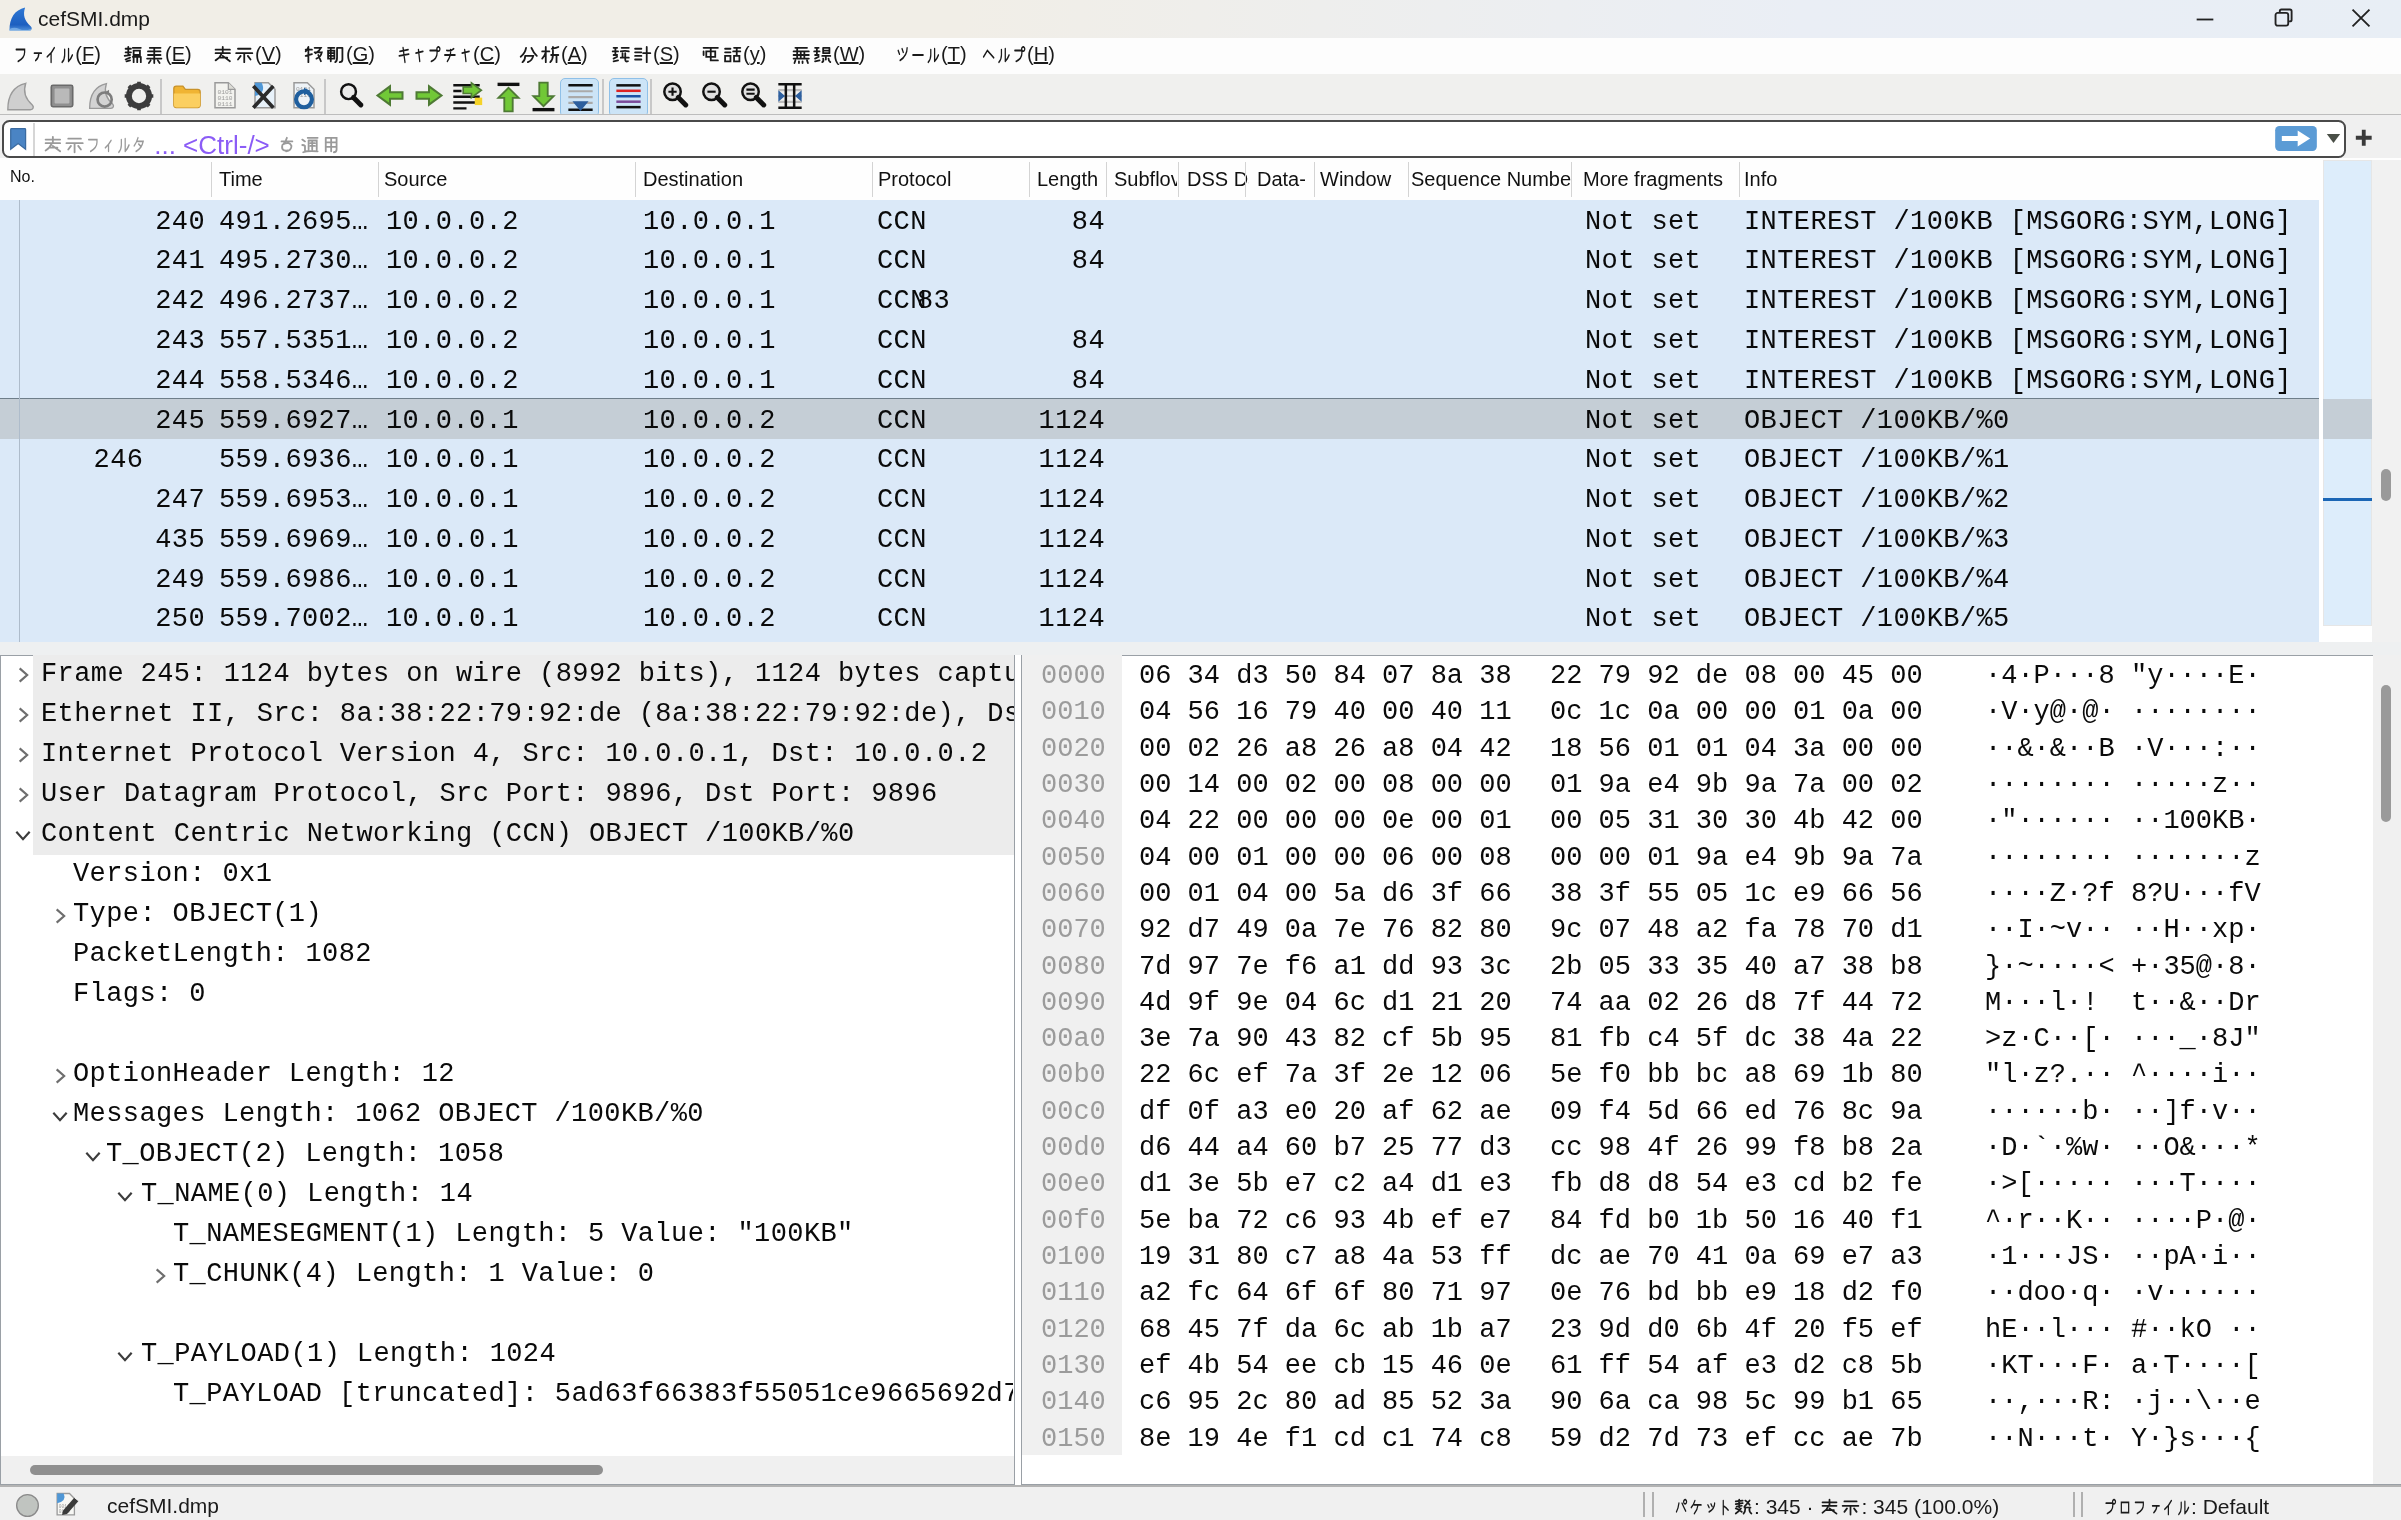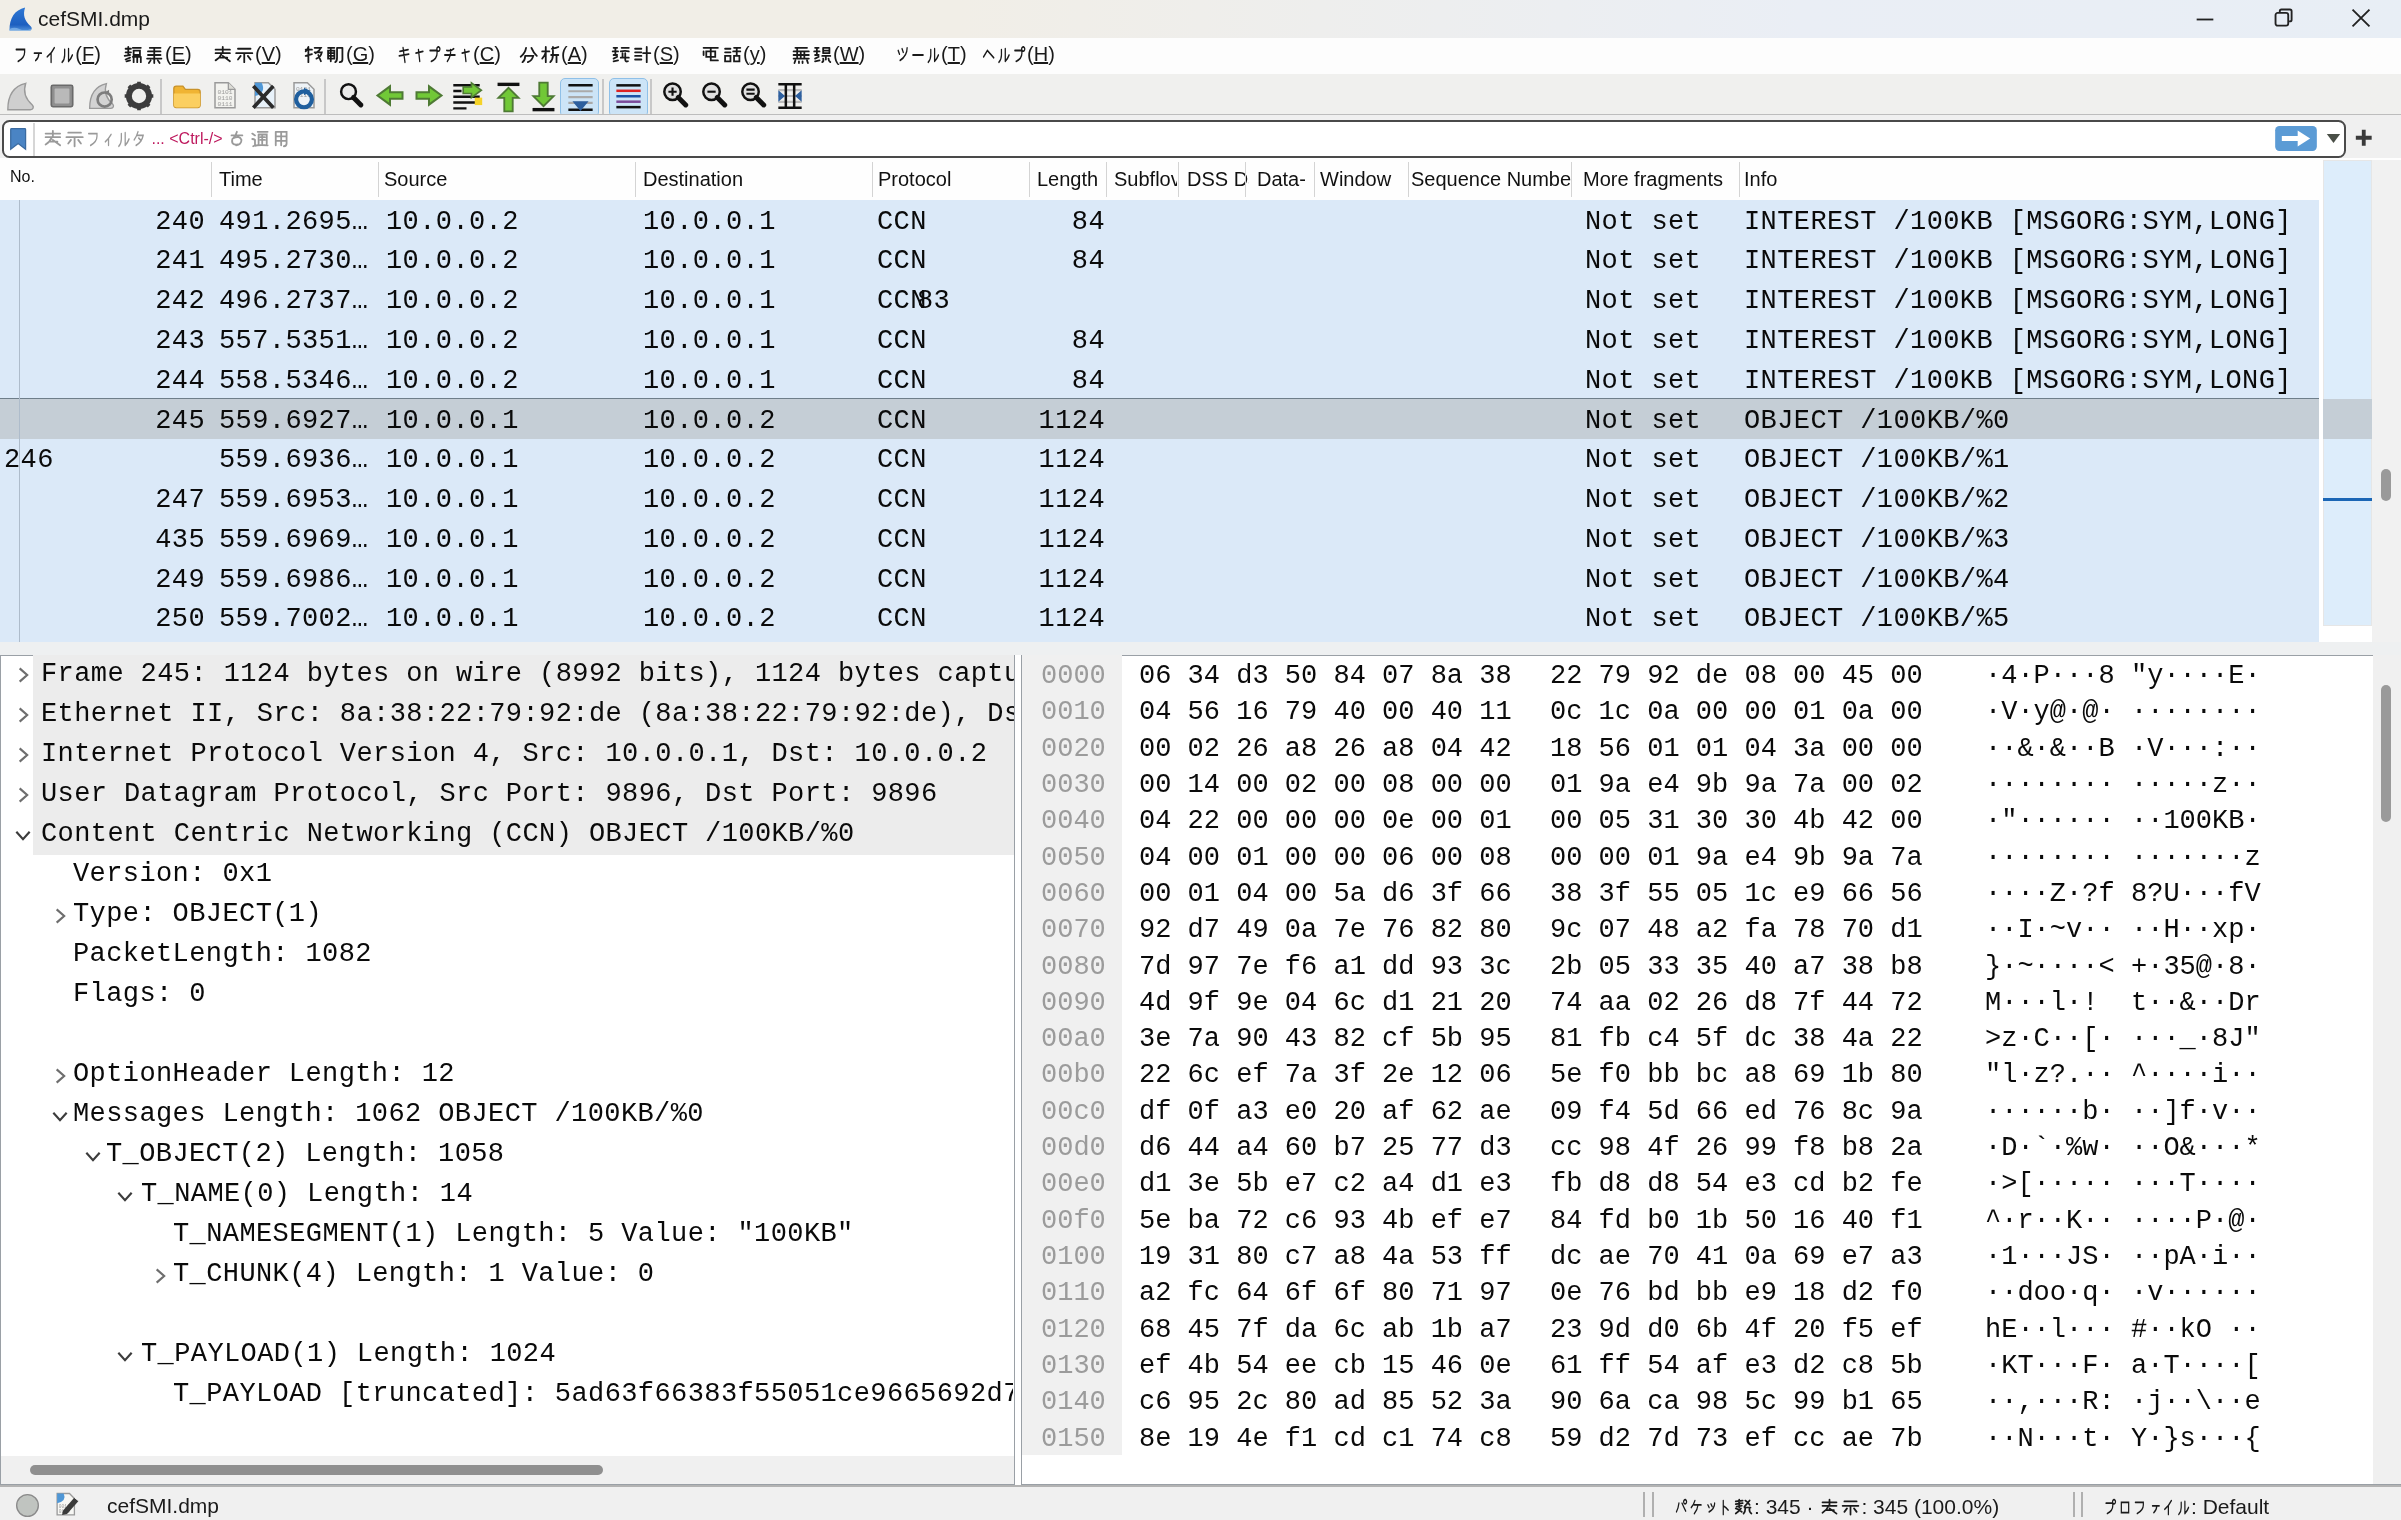--- a/index.html
+++ b/index.html
@@ -262,21 +262,21 @@
       </g>
       <path d="M12 18 L4 11 V25 Z M24 18 L32 11 V25 Z" fill="#2d5f9e"></path>
     </svg>
 <div class="abs" style="left:0;top:114px;width:2401px;height:44px;background:#f0f0f0"></div>
 <div class="abs" style="left:0;top:114px;width:2401px;height:0.8px;background:#bdbdbd"></div>
 <div class="abs" style="left:1.7px;top:120px;width:2344px;height:38px;background:#fff;border:2.5px solid #4a4a4a;border-radius:7.5px"></div>
 <div class="abs" style="left:33px;top:123px;width:1.7px;height:33px;background:#d6d6d6"></div>
 <svg class="abs" style="left:9.2px;top:127px" width="18.3" height="24" viewBox="0 0 22 29">
       <path d="M3 2 H19 Q20 2 20 3 V27 L11 20 L2 27 V3 Q2 2 3 2 Z" fill="#4a84c4" stroke="#3a6aa0" stroke-width="1.5"></path>
     </svg>
-<div class="abs" style="left:42px;top:128px;font-size:16px;color:#be185d;white-space:nowrap"><svg width="105" height="22" viewBox="0 0 116 24" style="vertical-align:middle" fill="none" stroke="#9a9a9a" stroke-width="2.0" stroke-linecap="round">
+<div class="abs" style="left:42px;top:128px;font-size:26px;color:#8b5cf6;white-space:nowrap"><svg width="105" height="22" viewBox="0 0 116 24" style="vertical-align:middle" fill="none" stroke="#9a9a9a" stroke-width="2.0" stroke-linecap="round">
         <g transform="translate(0,0) scale(1.000,1)">
           <path d="M4 6 H20 M4 10 H20 M12 3 V10 M11 10 Q9 15 4 18 M12 13 Q16 16 20 19 M8 15 H17"></path>
         </g>
         <g transform="translate(24,0) scale(1.000,1)">
           <path d="M5 5 H19 M3 10 H21 M12 10 V20 M8 13 L5 17 M16 13 L19 17"></path>
         </g>
         <g transform="translate(48,0) scale(0.708,1)">
           <path d="M5 6 H18 V9 Q18 15 8 19"></path>
         </g>
         <g transform="translate(65,0) scale(0.708,1)">
@@ -379,21 +379,21 @@
 <div class="abs mono" style="left:1744px;top:366px;color:#0a0a0a">INTEREST /100KB [MSGORG:SYM,LONG]</div>
 <div class="abs" style="left:0;top:398px;width:2319px;height:41px;background:#c5ced6;border-top:1.7px solid #6e7e8a"></div>
 <div class="abs mono" style="left:0;top:406px;width:205px;text-align:right;color:#0a0a0a">245</div>
 <div class="abs mono" style="left:219px;top:406px;color:#0a0a0a">559.6927…</div>
 <div class="abs mono" style="left:386px;top:406px;color:#0a0a0a">10.0.0.1</div>
 <div class="abs mono" style="left:643px;top:406px;color:#0a0a0a">10.0.0.2</div>
 <div class="abs mono" style="left:877px;top:406px;color:#0a0a0a">CCN</div>
 <div class="abs mono" style="left:917px;top:406px;width:188px;text-align:right;color:#0a0a0a">1124</div>
 <div class="abs mono" style="left:1585px;top:406px;color:#0a0a0a">Not set</div>
 <div class="abs mono" style="left:1744px;top:406px;color:#0a0a0a">OBJECT /100KB/%0</div>
-<div class="abs mono" style="left:4px;top:445px;width:205px;text-align:left;color:#0a0a0a">246</div>
+<div class="abs mono" style="left:16px;top:445px;width:205px;text-align:center;color:#0a0a0a">246</div>
 <div class="abs mono" style="left:219px;top:445px;color:#0a0a0a">559.6936…</div>
 <div class="abs mono" style="left:386px;top:445px;color:#0a0a0a">10.0.0.1</div>
 <div class="abs mono" style="left:643px;top:445px;color:#0a0a0a">10.0.0.2</div>
 <div class="abs mono" style="left:877px;top:445px;color:#0a0a0a">CCN</div>
 <div class="abs mono" style="left:917px;top:445px;width:188px;text-align:right;color:#0a0a0a">1124</div>
 <div class="abs mono" style="left:1585px;top:445px;color:#0a0a0a">Not set</div>
 <div class="abs mono" style="left:1744px;top:445px;color:#0a0a0a">OBJECT /100KB/%1</div>
 <div class="abs mono" style="left:0;top:485px;width:205px;text-align:right;color:#0a0a0a">247</div>
 <div class="abs mono" style="left:219px;top:485px;color:#0a0a0a">559.6953…</div>
 <div class="abs mono" style="left:386px;top:485px;color:#0a0a0a">10.0.0.1</div>

